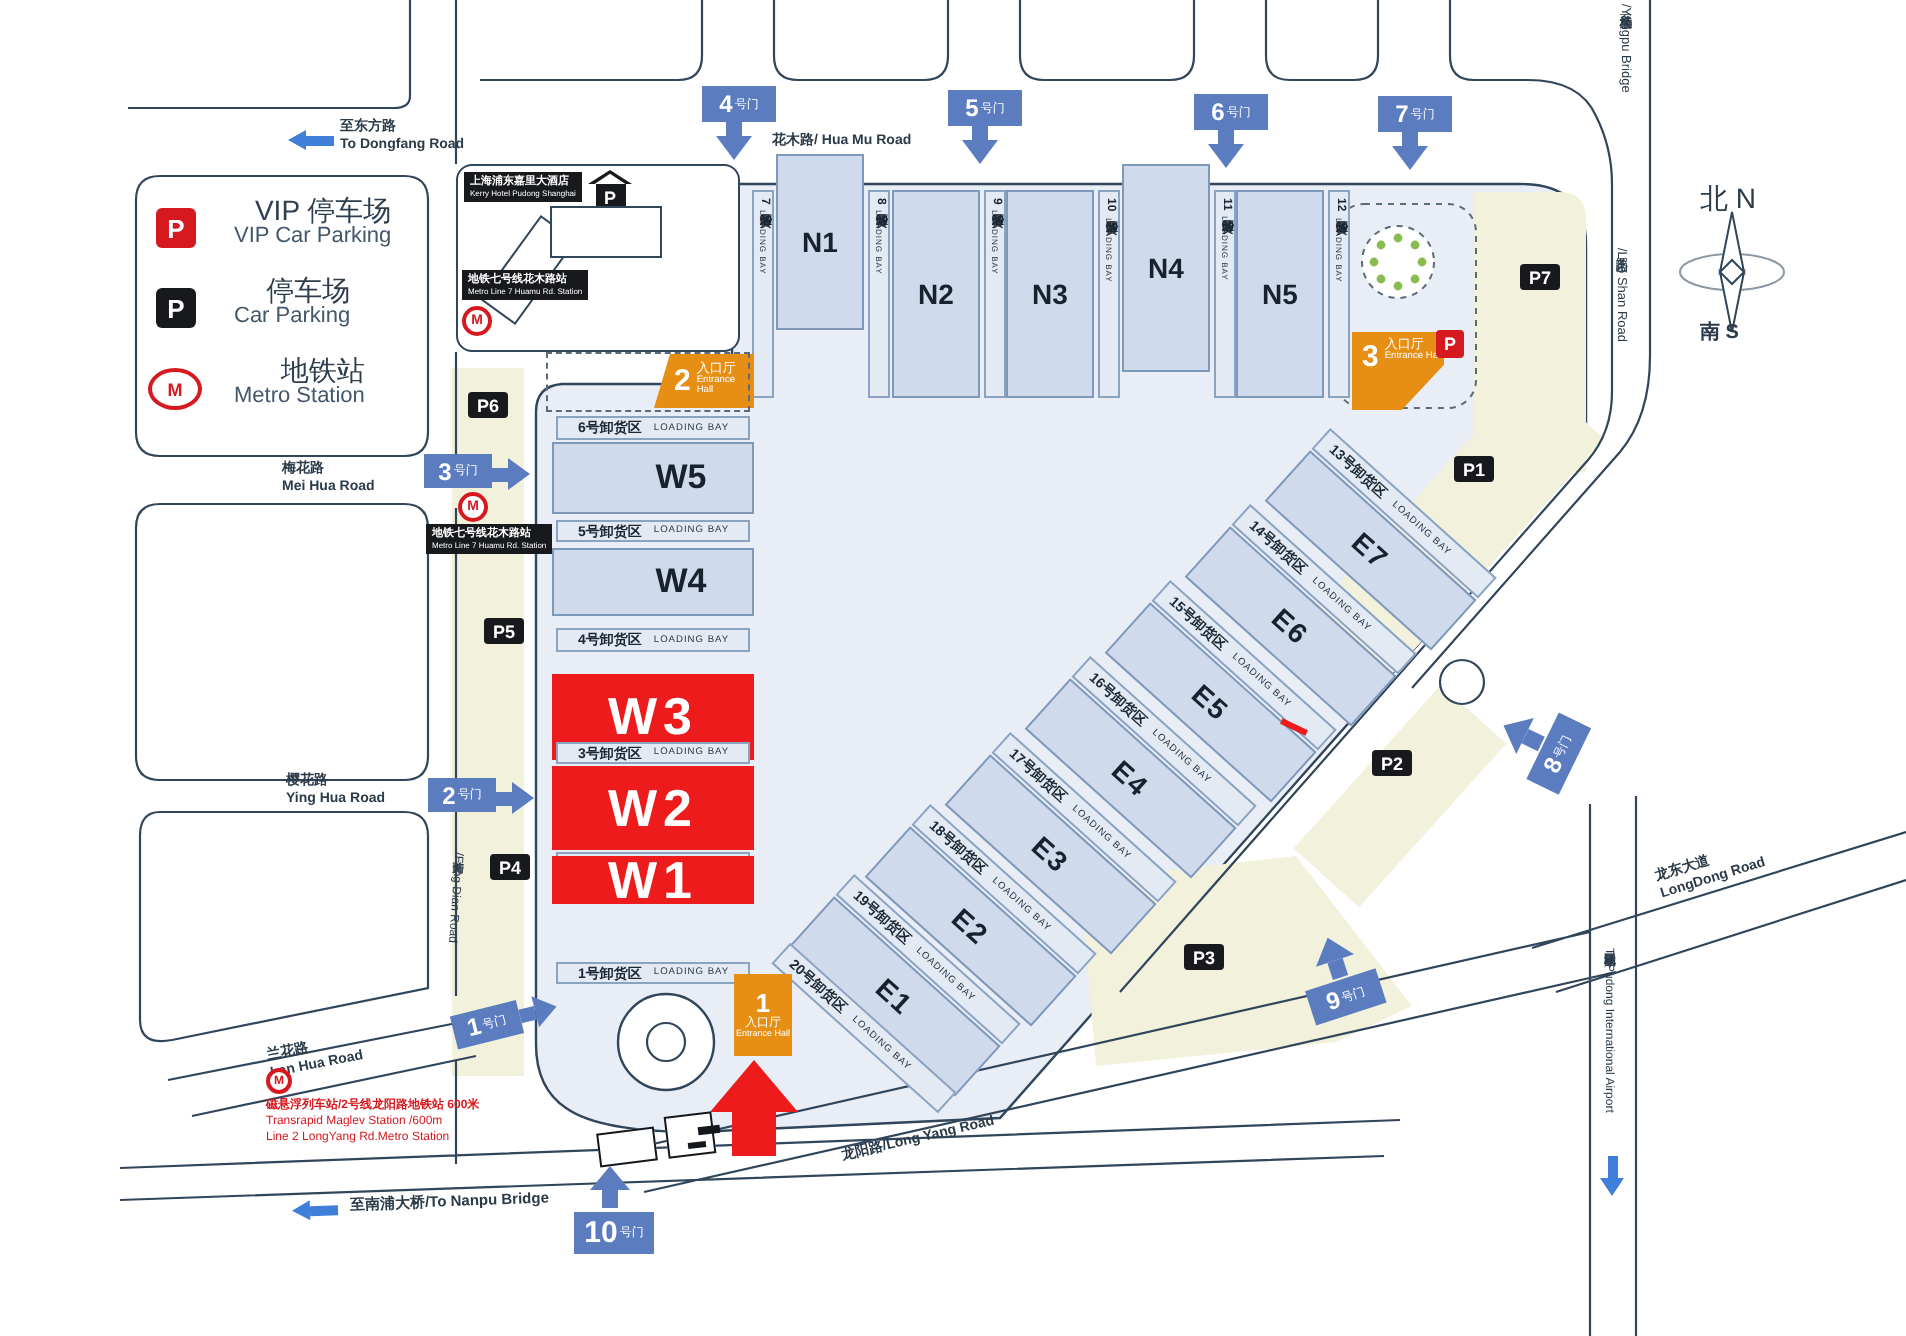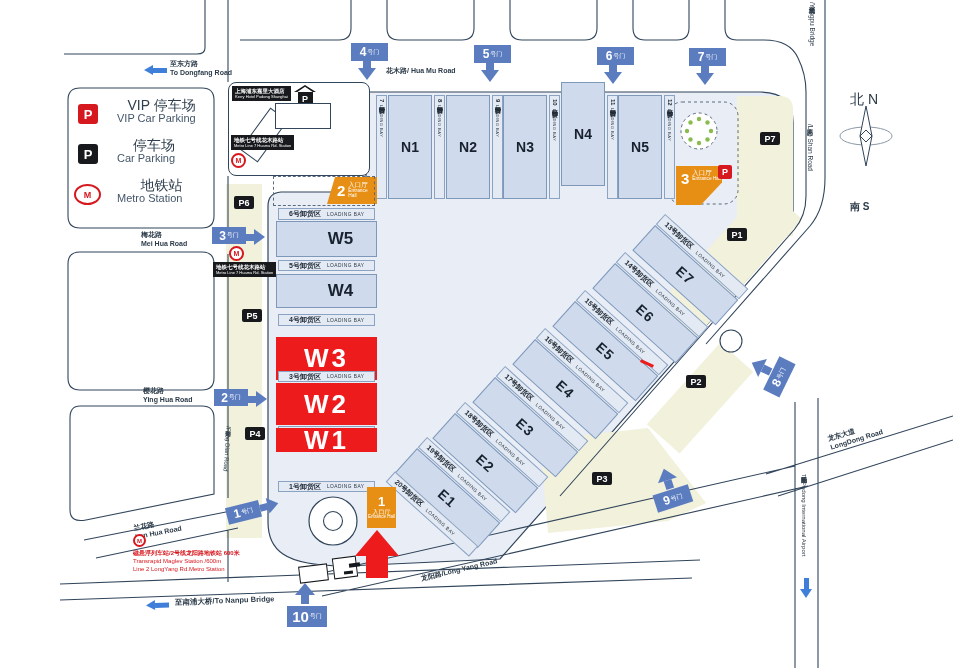--- a/index.html
+++ b/index.html
@@ -182,21 +182,21 @@
   <div class="metro" style="left:229px;top:246px;width:15px;height:15px;font-size:7px;">M</div>
   <div class="blk" style="left:213px;top:262px;">
     <span class="zh">地铁七号线花木路站</span>
       <span class="en">Metro Line 7  Huamu Rd.  Station</span>
   </div>
 
   <div class="bayn" style="left:376px;top:95px;">
       <span class="zh">7号卸货区</span>
       <span class="en">LOADING BAY</span>
     </div>
-  <div class="hall fs14" style="left:388px;top:95px;width:44px;height:104px;">N1</div>
+  <div class="hall fs14" style="left:388px;top:77px;width:44px;height:88px;">N1</div>
   <div class="bayn" style="left:434px;top:95px;">
       <span class="zh">8号卸货区</span>
       <span class="en">LOADING BAY</span>
     </div>
   <div class="hall fs14" style="left:446px;top:95px;width:44px;height:104px;">N2</div>
   <div class="bayn" style="left:492px;top:95px;">
       <span class="zh">9号卸货区</span>
       <span class="en">LOADING BAY</span>
     </div>
   <div class="hall fs14" style="left:503px;top:95px;width:44px;height:104px;">N3</div>
@@ -452,17 +452,17 @@
   <div class="abs" style="left:366px;top:556px;width:22px;height:22px;background:#ee1b1d;"></div>
 
   <div class="bld" style="left:299px;top:565px;width:29px;height:17px;transform:rotate(-7deg);"></div>
   <div class="bld" style="left:333px;top:557px;width:24px;height:21px;transform:rotate(-7deg);"></div>
   <div class="abs" style="left:349px;top:563px;width:11px;height:4px;background:#14181c;transform:rotate(-7deg);"></div>
   <div class="abs" style="left:344px;top:571px;width:9px;height:3px;background:#14181c;transform:rotate(-7deg);"></div>
 
   <div class="rlab" style="left:850px;top:95px;font-size:14px;font-weight:normal;">
     <span>北</span> <span>N</span>
   </div>
-  <div class="rlab" style="left:850px;top:162px;font-size:10px;font-weight:bold;margin-top:40px;">
+  <div class="rlab" style="left:850px;top:162px;font-size:10px;font-weight:bold;">
     <span>南</span> <span>S</span>
   </div>
 
 </div>
 
 </body></html>

